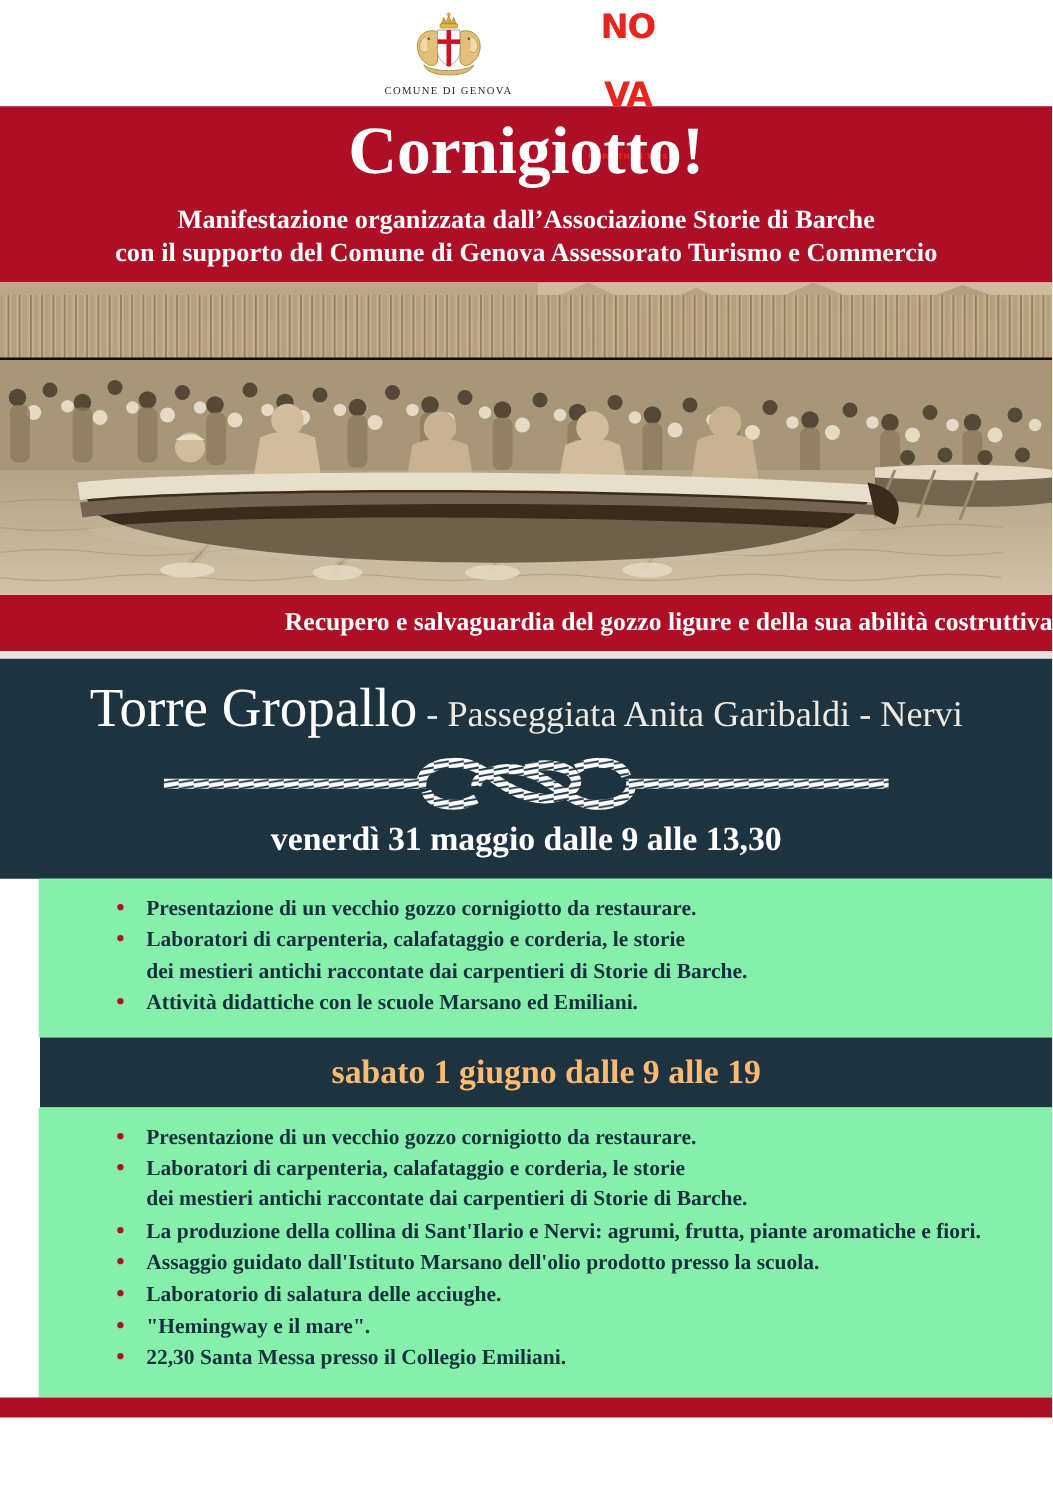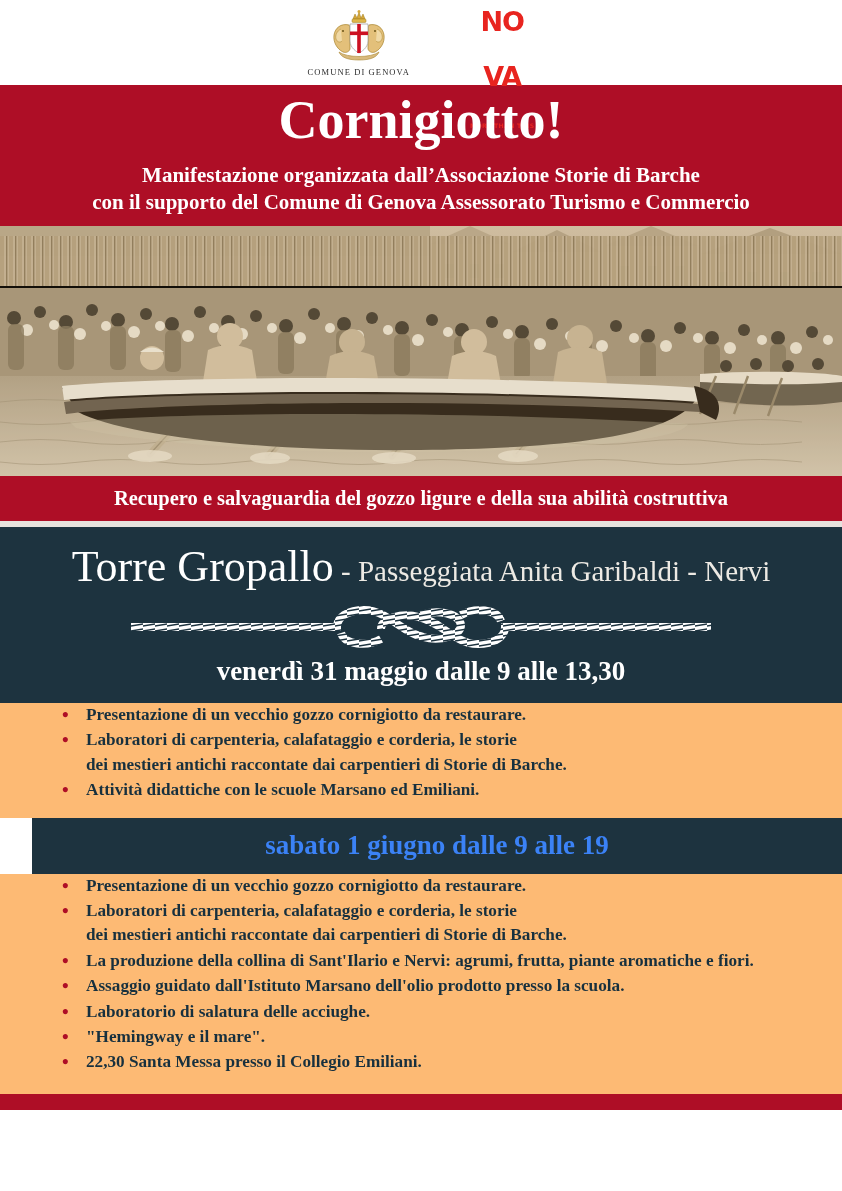--- a/index.html
+++ b/index.html
@@ -19,41 +19,41 @@
   .title-band{background:#AE0E26;color:#ffffff;text-align:center;padding:10px 0 10px;}
   .t1{font-size:44px;font-weight:bold;line-height:1.02;letter-spacing:0px;}
   .t2{font-size:54px;font-weight:bold;line-height:1.02;margin-top:-2px;}
   .subtitle{margin-top:14px;font-size:21px;font-weight:bold;line-height:1.28;}
 
   
   .photo{position:relative;width:842px;height:250px;overflow:hidden;background:#cdbfa8;}
   .photo svg{position:absolute;inset:0;display:block;}
 
   
-  .red-sub{background:#AE0E26;color:#ffffff;text-align:center;height:45px;display:flex;align-items:center;justify-content:center;}
+  .red-sub{background:#AE0E26;color:#ffffff;text-align:center;height:45px;display:flex;align-items:center;justify-content:flex-end;}
   .red-sub span{font-size:20.5px;font-weight:bold;}
   .divider-cream{height:6px;background:#E6E2DD;}
 
   
   .navy{background:#1D333F;color:#ffffff;}
   .venue{text-align:center;padding:14px 0 8px;}
   .venue .v-bold{font-size:44px;font-weight:normal;}
   .venue .v-light{font-size:29px;font-weight:normal;color:#EDEAE4;}
   .knot-wrap{display:flex;align-items:center;justify-content:center;height:54px;}
   .date1{text-align:center;font-size:27px;font-weight:bold;padding-bottom:16px;padding-top:2px;}
 
   
-  .cream{background:#fdba74;color:#17303E;padding:0 0 14px 0;}
+  .cream{background:#86efac;color:#17303E;padding:12px 0 14px 0;margin-left:31px;}
   ul.bullets{list-style:none;margin:0;padding:0 0 0 62px;}
   ul.bullets li{position:relative;font-size:17.2px;font-weight:bold;line-height:1.42;padding-left:24px;margin:0 0 1px 0;}
   ul.bullets li::before{content:"•";position:absolute;left:0;top:-1px;color:#AE0E26;font-size:19px;}
   ul.bullets li .cont{display:block;}
 
   
-  .date2{background:#1D333F;color:#3b82f6;text-align:left;font-size:27px;font-weight:bold;height:56px;display:flex;align-items:center;justify-content:center;margin-left:32px;}
+  .date2{background:#1D333F;color:#fdba74;text-align:left;font-size:27px;font-weight:bold;height:56px;display:flex;align-items:center;justify-content:center;margin-left:32px;}
 
   
   .footer-red{height:16px;background:#AE0E26;}
 </style>
 </head>
 <body>
 
 <div class="poster">
 
   <div class="header">

